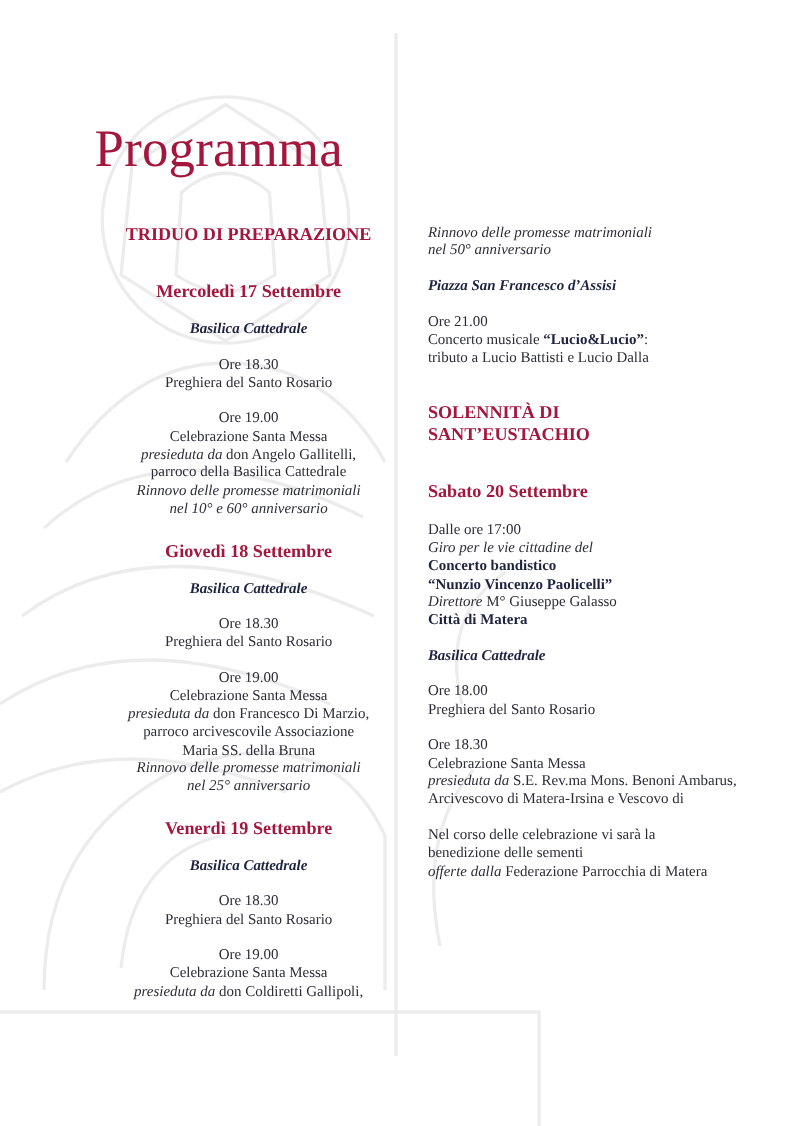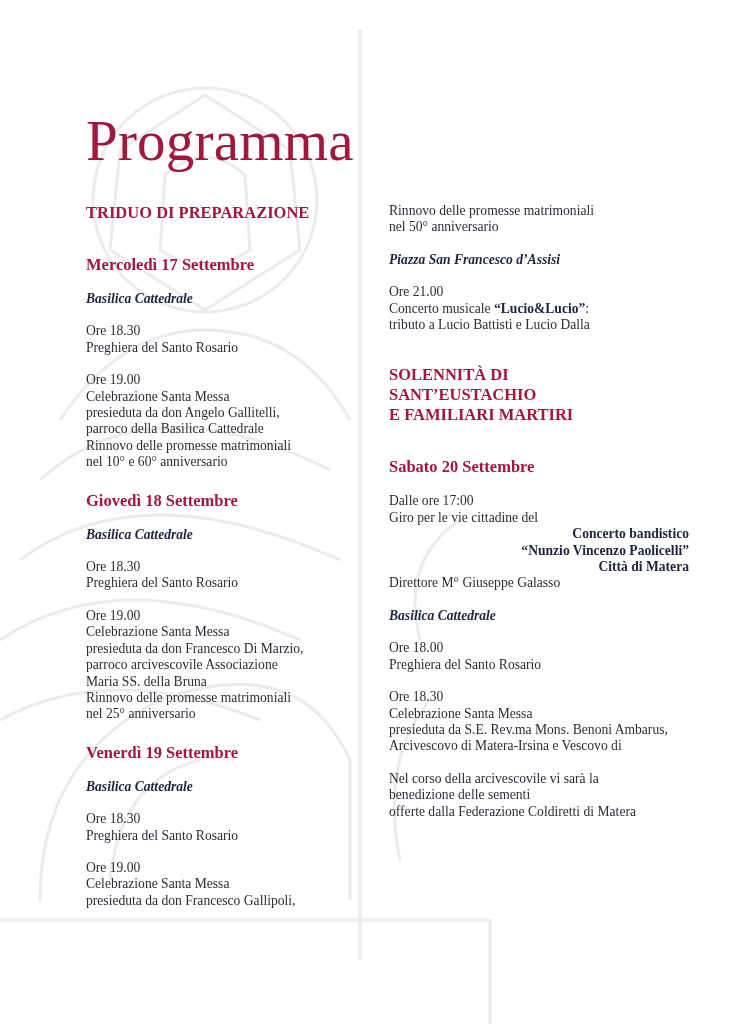--- a/index.html
+++ b/index.html
@@ -4,38 +4,38 @@
   <style>
     html, body { margin: 0; padding: 0; }
     body {
       width: 733px; height: 1024px; background: #ffffff; position: relative; overflow: hidden;
       font-family: "DejaVu Serif", "Liberation Serif", serif;
       color: #2a2a3a;
     }
     .watermark { position: absolute; left: 0; top: 0; width: 733px; height: 1024px; pointer-events: none; }
     .title {
       position: absolute; left: 86px; top: 108px;
-      font-family: "Liberation Serif", serif; font-size: 57px; color: #a3173e; font-weight: normal; margin: 0;
+      font-family: "Liberation Serif", serif; font-size: 48px; color: #a3173e; font-weight: normal; margin: 0;
       letter-spacing: 0.2px;
     }
     .col { position: absolute; font-family: "Liberation Serif", serif; font-size: 13.6px; line-height: 16.4px; color: #2c2c38; }
-    .col-left { left: 86px; top: 203px; width: 280px; }
+    .col-left { left: 86px; top: 203px; width: 280px; text-align: center; }
     .col-right { left: 389px; top: 203px; width: 300px; }
     .section-head {
       font-family: "Liberation Serif", serif; font-weight: bold; color: #a3173e;
       font-size: 16.5px; line-height: 20px; margin: 0;
     }
     .day-head {
       font-family: "Liberation Serif", serif; font-weight: bold; color: #a3173e;
       font-size: 16.5px; line-height: 20px; margin: 0;
     }
     .venue { font-weight: bold; font-style: italic; color: #1e2340; margin: 0; }
     .line { display: block; }
-    .it { }
-    .b { font-weight: bold; color: #1e2340; text-align: right; }
+    .it { font-style: italic; }
+    .b { font-weight: bold; color: #1e2340; }
     .gap-s { height: 16px; }
     .gap-m { height: 20px; }
     .gap-l { height: 32px; }
   </style>
 </head>
 <body>
 
 <svg class="watermark" viewBox="0 0 733 1024" xmlns="http://www.w3.org/2000/svg">
   <g fill="none" stroke="#ececec" stroke-width="3">
     <circle cx="205" cy="200" r="112"></circle>
@@ -99,59 +99,58 @@
   <div>
     <h3 class="day-head">Venerdì 19 Settembre</h3>
     <div class="gap-s"></div>
     <p class="venue">Basilica Cattedrale</p>
     <div class="gap-s"></div>
     <span class="line">Ore 18.30</span>
     <span class="line">Preghiera del Santo Rosario</span>
     <div class="gap-s"></div>
     <span class="line">Ore 19.00</span>
     <span class="line">Celebrazione Santa Messa</span>
-    <span class="line"><span class="it">presieduta da</span><span> don Francesco Gallipoli,</span></span>
+    <span class="line"><span class="it">presieduta da</span><span> don Coldiretti Gallipoli,</span></span>
   </div>
 </div>
 
 <div class="col col-right">
   <span class="line it">Rinnovo delle promesse matrimoniali</span>
   <span class="line it">nel 50° anniversario</span>
   <div class="gap-s"></div>
   <p class="venue">Piazza San Francesco d’Assisi</p>
   <div class="gap-s"></div>
   <span class="line">Ore 21.00</span>
   <span class="line"><span>Concerto musicale </span><span class="b">“Lucio&amp;Lucio”</span><span>:</span></span>
   <span class="line">tributo a Lucio Battisti e Lucio Dalla</span>
   <div class="gap-l"></div>
 
   <div>
     <span class="line section-head">SOLENNITÀ DI</span>
     <span class="line section-head">SANT’EUSTACHIO</span>
-    <span class="line section-head">E FAMILIARI MARTIRI</span>
   </div>
   <div class="gap-l"></div>
 
   <div>
     <h3 class="day-head">Sabato 20 Settembre</h3>
     <div class="gap-s"></div>
     <span class="line">Dalle ore 17:00</span>
     <span class="line it">Giro per le vie cittadine del</span>
     <span class="line b">Concerto bandistico</span>
     <span class="line b">“Nunzio Vincenzo Paolicelli”</span>
+    <span class="line"><span class="it">Direttore</span><span> M° Giuseppe Galasso</span></span>
     <span class="line b">Città di Matera</span>
-    <span class="line"><span class="it">Direttore</span><span> M° Giuseppe Galasso</span></span>
     <div class="gap-s"></div>
     <p class="venue">Basilica Cattedrale</p>
     <div class="gap-s"></div>
     <span class="line">Ore 18.00</span>
     <span class="line">Preghiera del Santo Rosario</span>
     <div class="gap-s"></div>
     <span class="line">Ore 18.30</span>
     <span class="line">Celebrazione Santa Messa</span>
     <span class="line"><span class="it">presieduta da</span><span> S.E. Rev.ma Mons. Benoni Ambarus,</span></span>
     <span class="line">Arcivescovo di Matera-Irsina e Vescovo di</span>
     <div class="gap-s"></div>
-    <span class="line">Nel corso della arcivescovile vi sarà la</span>
+    <span class="line">Nel corso delle celebrazione vi sarà la</span>
     <span class="line">benedizione delle sementi</span>
-    <span class="line"><span class="it">offerte dalla</span><span> Federazione Coldiretti di Matera</span></span>
+    <span class="line"><span class="it">offerte dalla</span><span> Federazione Parrocchia di Matera</span></span>
   </div>
 </div>
 
 </body></html>

